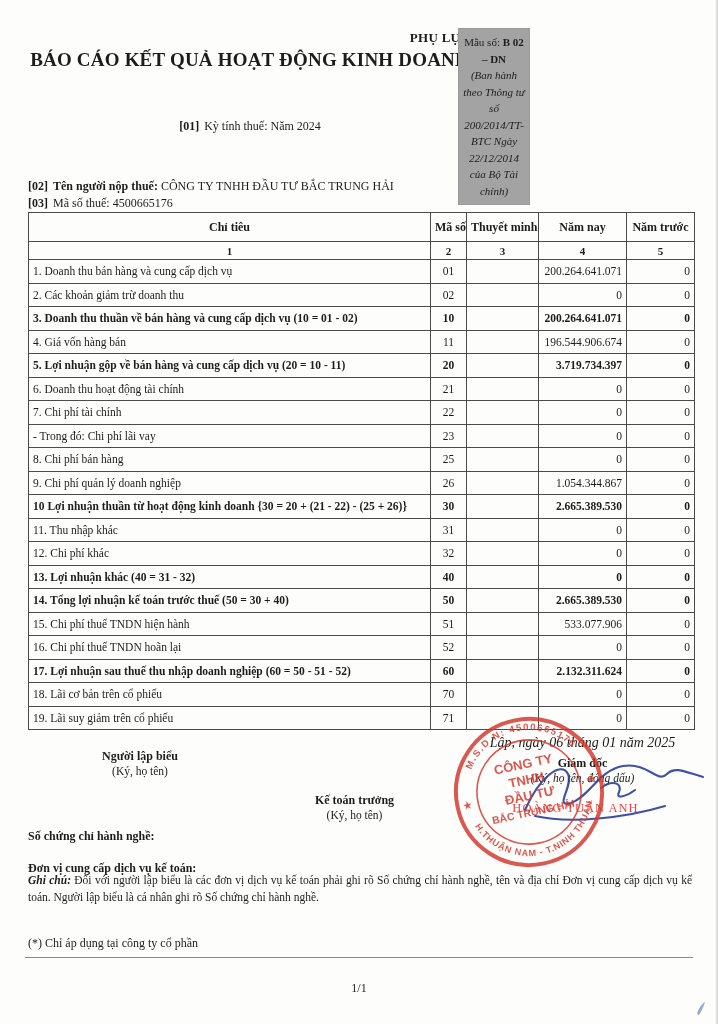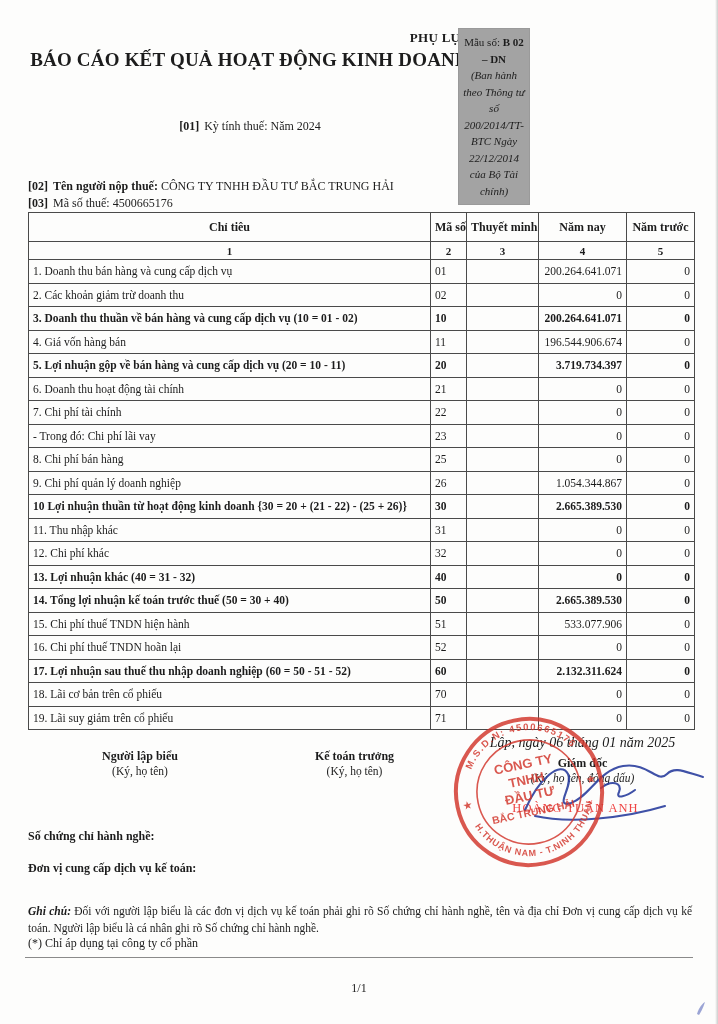--- a/index.html
+++ b/index.html
@@ -50,53 +50,53 @@
   table.report th,table.report td{
     border:1px solid #4a4a4a;
     vertical-align:middle;
     padding:1px 4px;
     overflow:hidden;white-space:nowrap;
   }
   table.report{border:1.5px solid #333}
   tr.hdr th{height:26px;font-weight:bold;text-align:center;font-size:12px}
   tr.nums td{height:15px;font-weight:bold;text-align:center;font-size:11px}
   td.col-label{text-align:left;padding-left:6px}
-  td.col-code{text-align:left}
+  td.col-code{text-align:center}
   td.col-cur{text-align:right;padding-right:10px}
   td.col-prev{text-align:right;padding-right:7px}
   tbody tr.data-row td{height:20.5px}
   tr.bold td{font-weight:bold}
   col.c-label{width:402px}
   col.c-code{width:36px}
   col.c-note{width:72px}
   col.c-cur{width:88px}
   col.c-prev{width:68px}
 
   .sig-block{position:absolute;text-align:center;font-size:12px;line-height:1.35}
   .sig-preparer{left:70px;top:748px;width:140px}
-  .sig-accountant{left:282px;top:748px;width:145px}
+  .sig-accountant{left:282px;top:792px;width:145px}
   .sig-director{left:455px;top:734px;width:255px}
   .sig-block .title{font-weight:bold}
   .sig-block .note{font-size:11.5px}
   .sig-director .date{font-style:italic;font-size:14px;margin-bottom:2px}
   .sig-director .note{font-style:italic}
   .sig-name{
     position:absolute;left:468px;top:801px;width:215px;text-align:center;
     font-size:12.5px;color:#ef4444;letter-spacing:1px;
   }
 
   .signature-svg{position:absolute;left:515px;top:750px;pointer-events:none}
   .stamp-svg{position:absolute;left:449px;top:712px;opacity:.82;pointer-events:none}
 
   .footer-line{position:absolute;left:28px;font-size:12px}
   .cert{top:829px;font-weight:bold}
   .provider{top:861px;font-weight:bold}
   .joint{top:936px}
   .ghichu{
-    position:absolute;left:28px;top:903px;width:664px;
+    position:absolute;left:28px;top:872px;width:664px;
     font-size:11.5px;text-align:justify;line-height:1.45;
   }
   .rule{
     position:absolute;left:25px;top:957px;width:668px;height:0;
     border-top:1.5px solid #8a8a8a;
   }
   .pagenum{
     position:absolute;left:0;top:981px;width:718px;text-align:center;font-size:12px;
   }
   .ink-mark{position:absolute;left:694px;top:999px}

